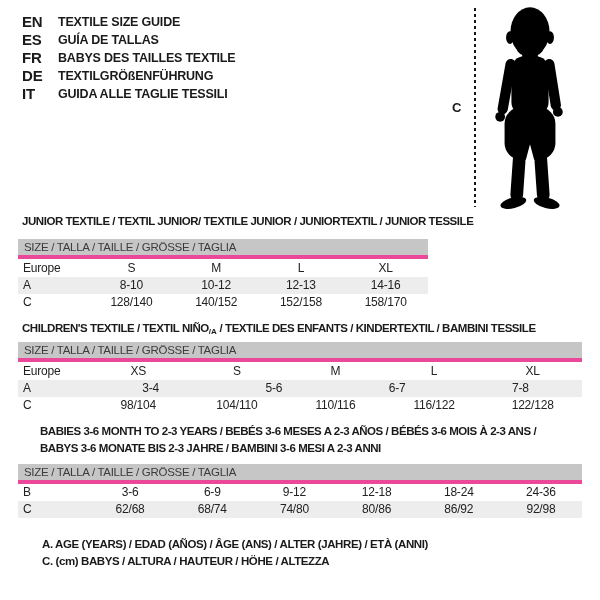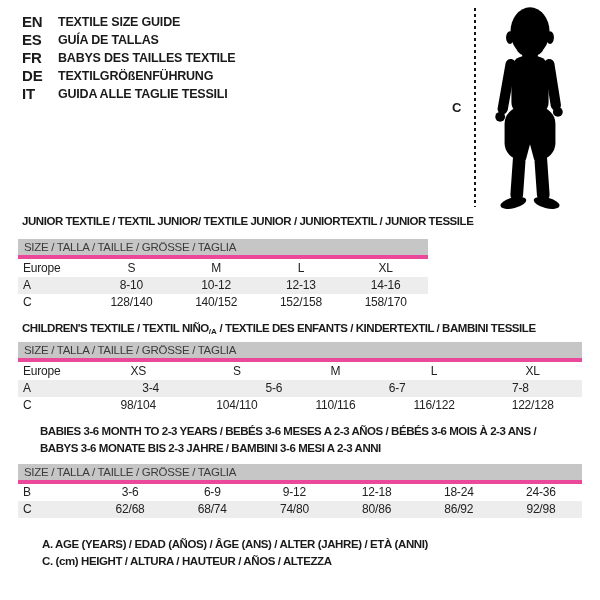--- a/index.html
+++ b/index.html
@@ -174,14 +174,14 @@
     <span class="tcell">68/74</span>
     <span class="tcell">74/80</span>
     <span class="tcell">80/86</span>
     <span class="tcell">86/92</span>
     <span class="tcell">92/98</span>
   </div>
 </div>
 
 <div class="abs footnotes">
   <div class="footnote">A. AGE (YEARS) / EDAD (AÑOS) / ÂGE (ANS) / ALTER (JAHRE) / ETÀ (ANNI)</div>
-  <div class="footnote">C. (cm) HEIGHT / ALTURA / HAUTEUR / AÑOS / ALTEZZA</div>
+  <div class="footnote">C. (cm) BABYS / ALTURA / HAUTEUR / HÖHE / ALTEZZA</div>
 </div>
 
 </body></html>

